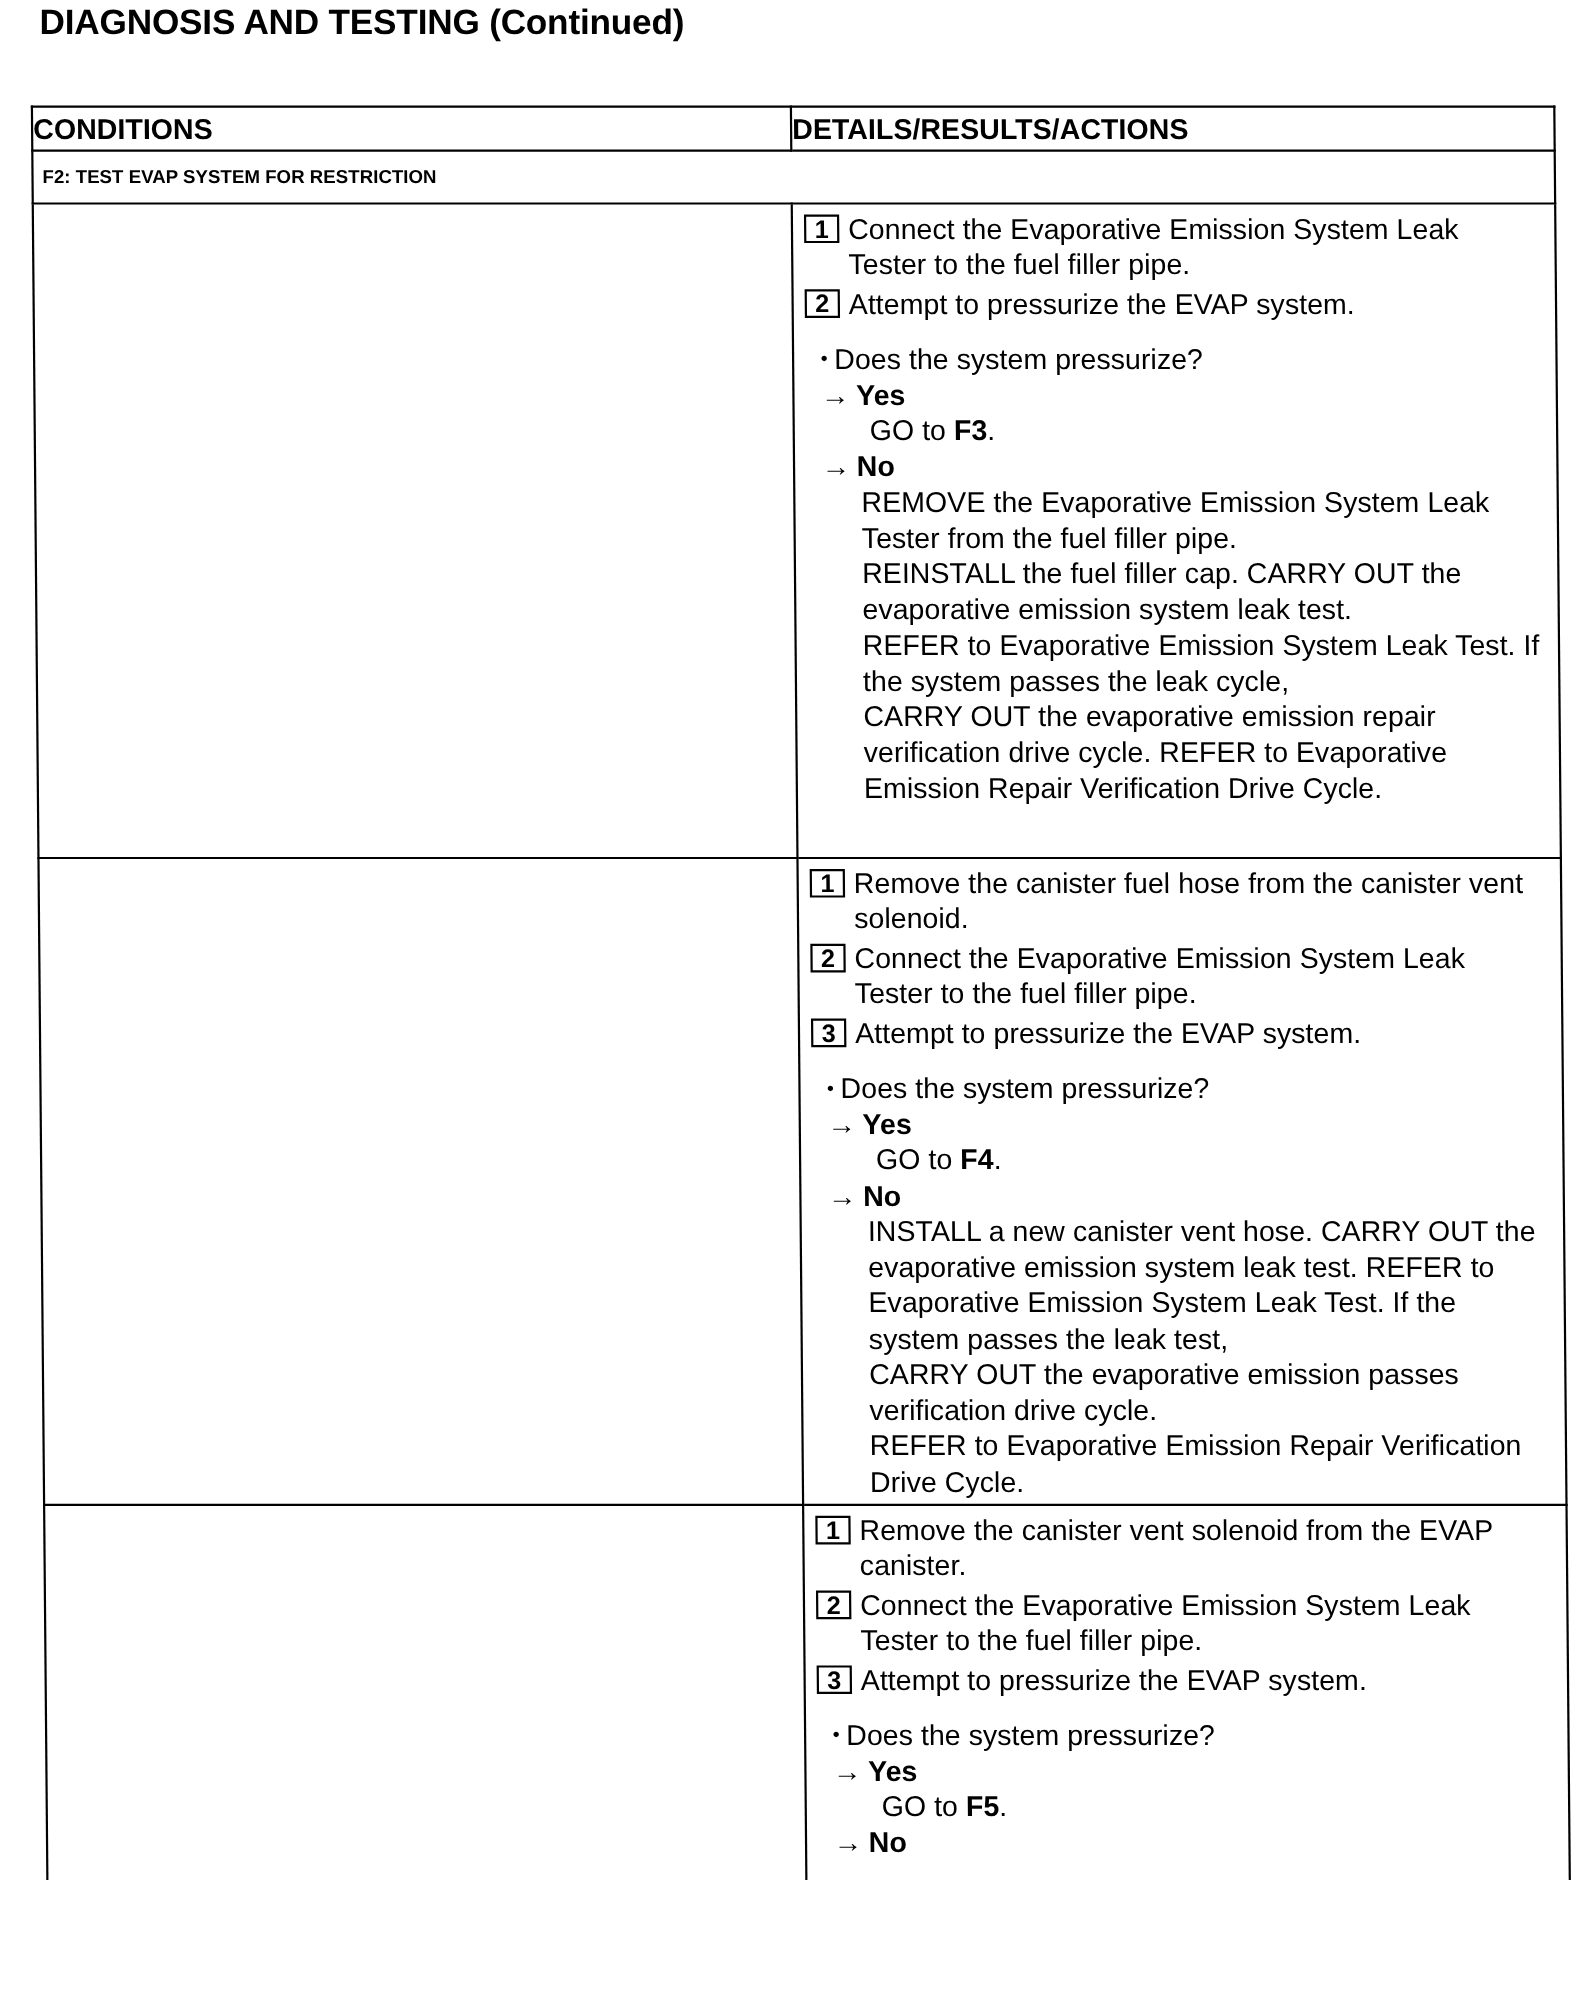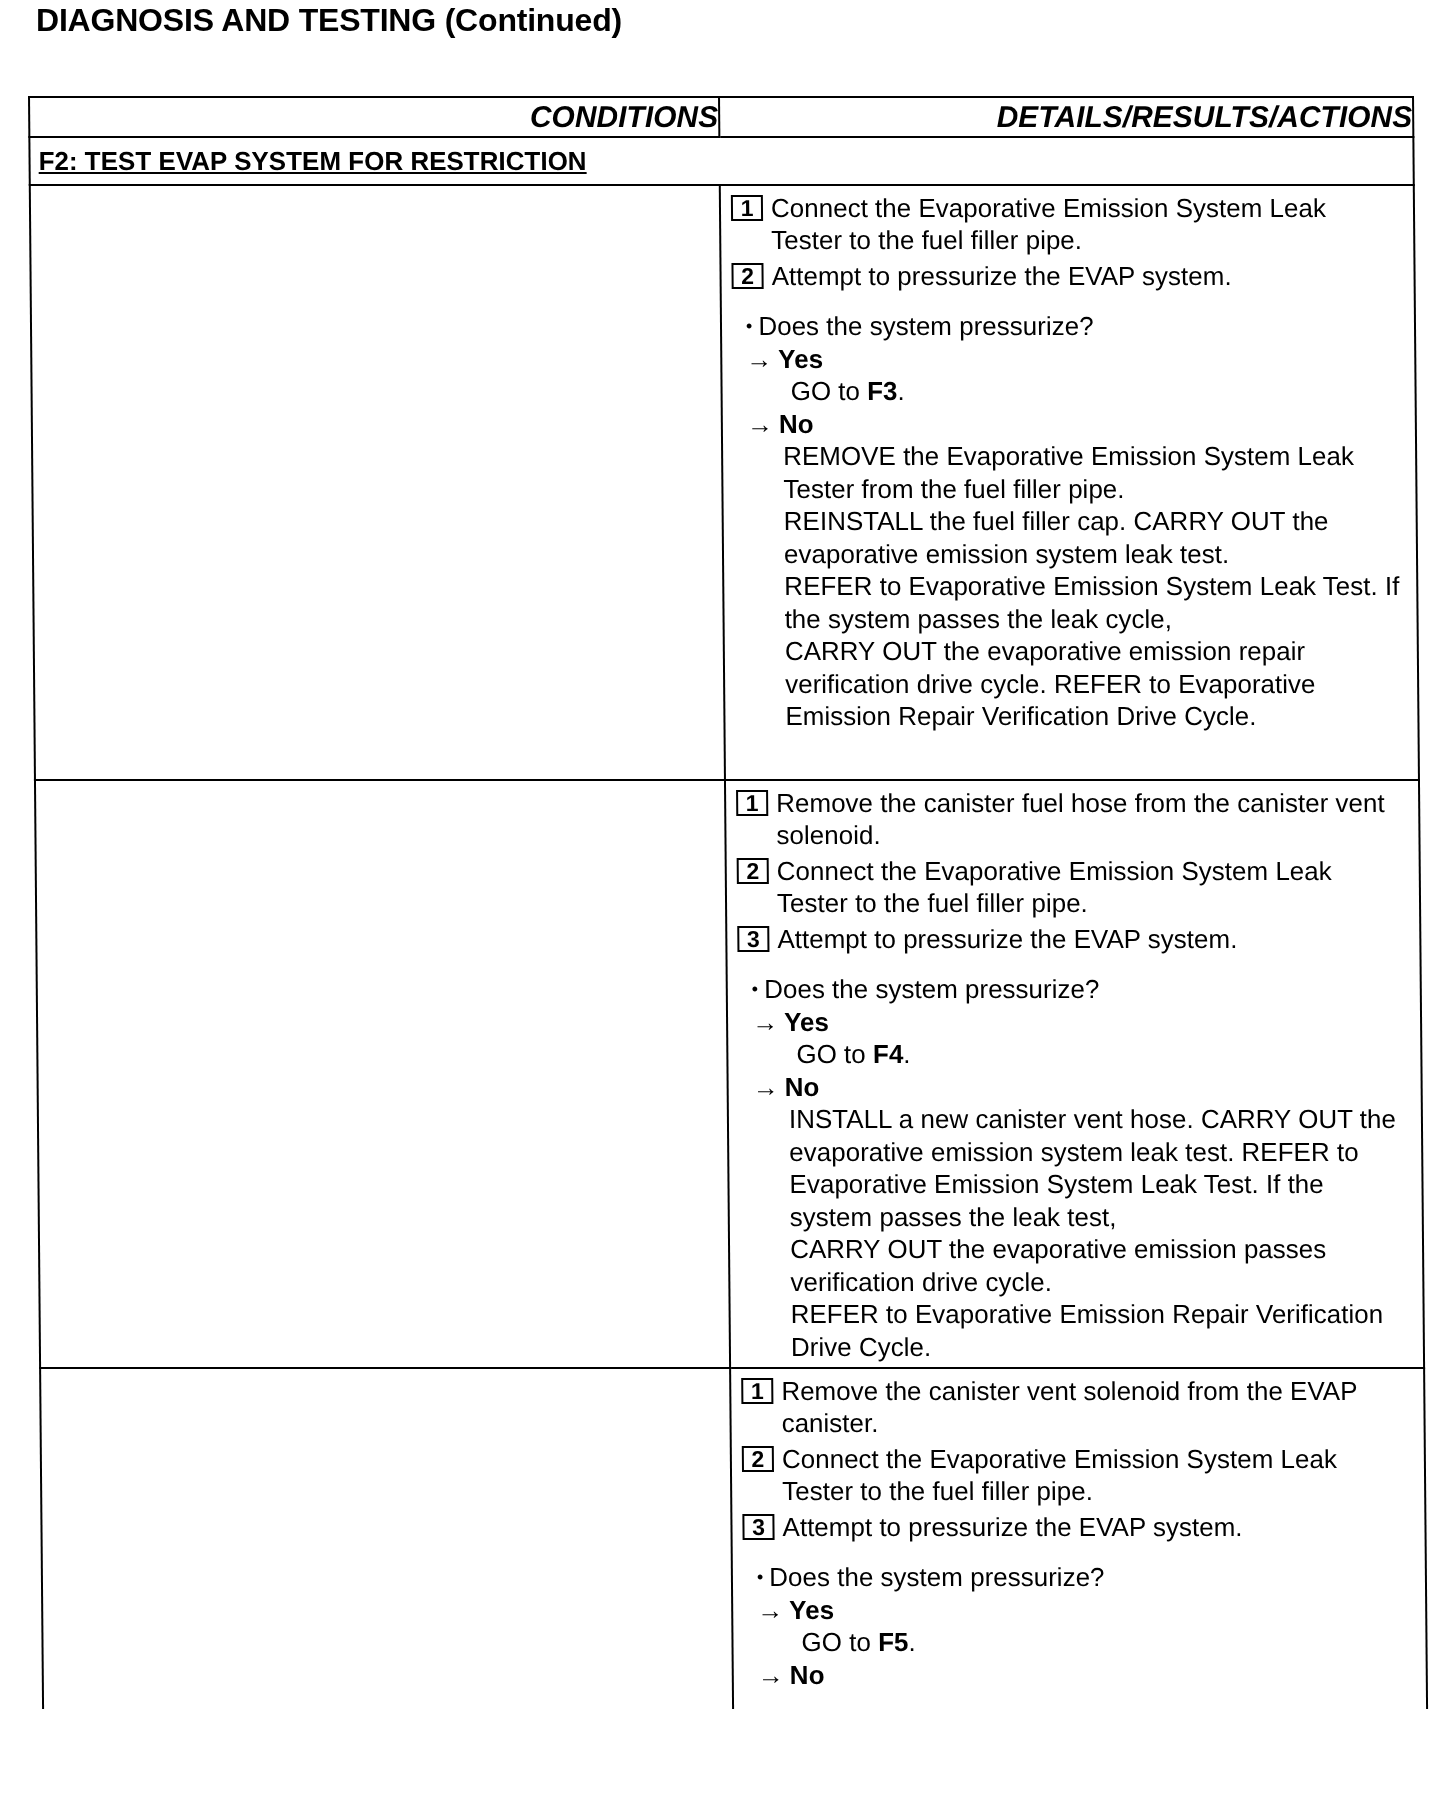--- a/index.html
+++ b/index.html
@@ -36,37 +36,35 @@
   }
   .doc-table td, .doc-table th {
     border: 2px solid #000;
     padding: 0;
     vertical-align: top;
   }
   .doc-table .col-cond { width: 690px; }
   .doc-table .col-det { width: 694px; }
   .hdr-cell {
     height: 38px;
-    text-align: right;
+    text-align: left;
     vertical-align: middle !important;
-    font-size: 30px;
+    font-size: 26px;
     font-weight: bold;
     line-height: 38px;
-    font-style: italic;
   }
   .section-row td {
     height: 46px;
     vertical-align: middle;
     padding-left: 8px;
-    font-size: 26px;
+    font-size: 17px;
     font-weight: bold;
     line-height: 46px;
     white-space: nowrap;
     border-right: 2.5px solid #000;
-    text-decoration: underline;
   }
   .cond-cell { }
   .det-cell {
     padding: 6px 10px 4px 10px !important;
     font-size: 26px;
     line-height: 32px;
   }
   .step {
     position: relative;
     padding-left: 40px;

